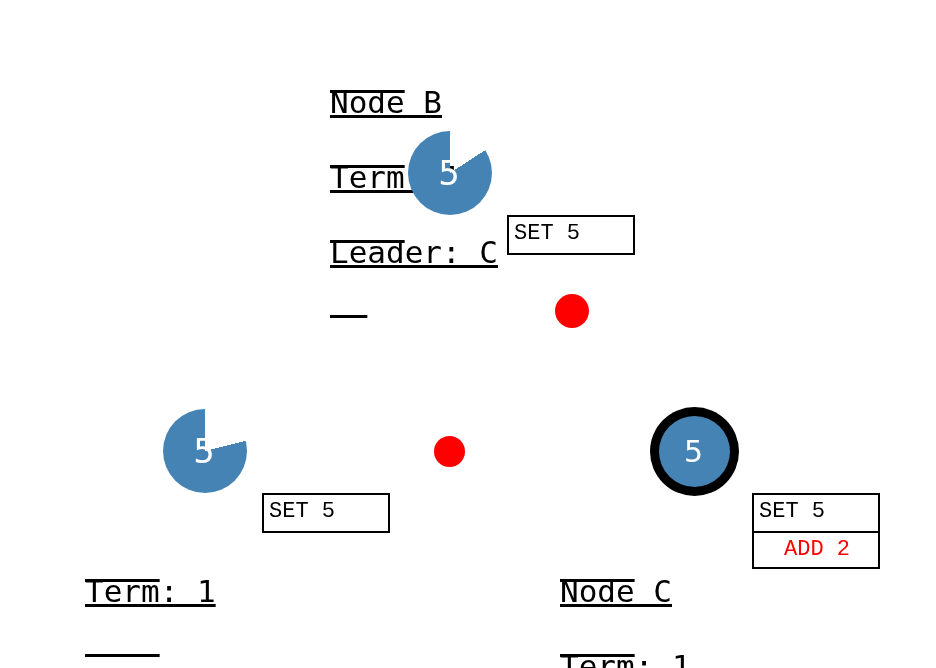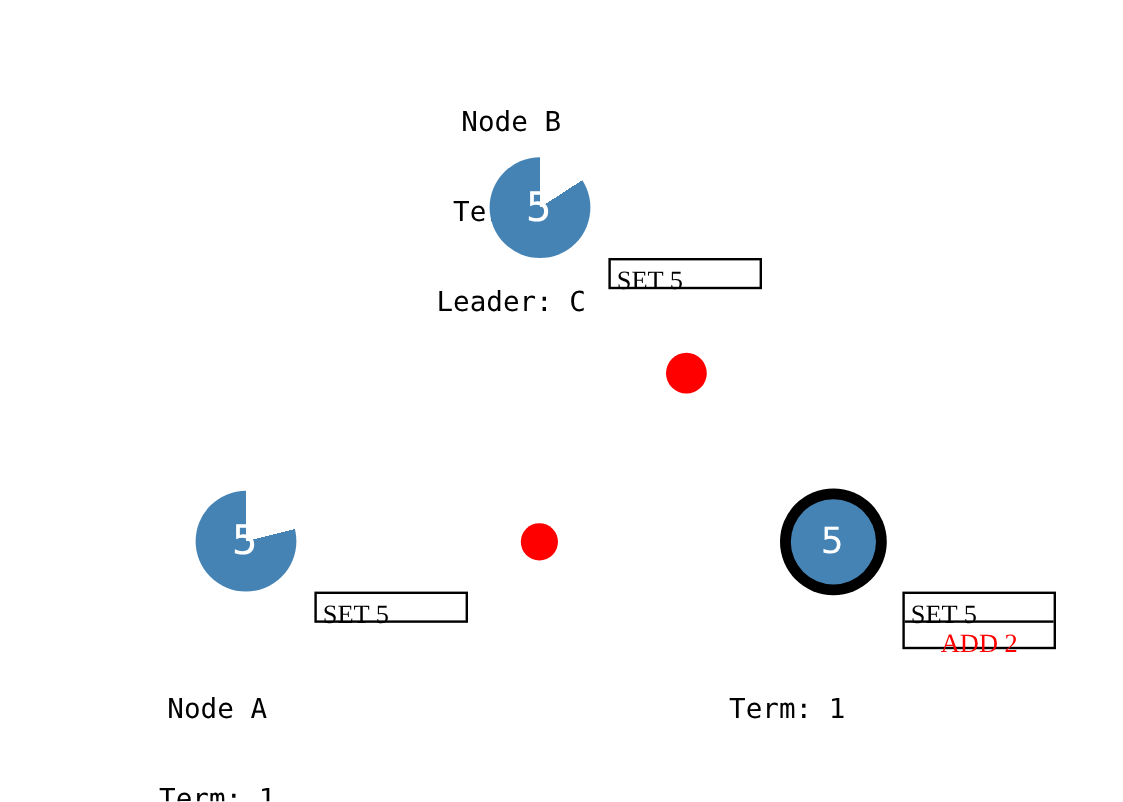--- a/index.html
+++ b/index.html
@@ -13,26 +13,27 @@
     height: 668px;
     background: #ffffff;
     overflow: hidden;
     font-family: "DejaVu Sans Mono", "Liberation Mono", monospace;
   }
 
   
   .node-label {
     position: absolute;
     font-family: "DejaVu Sans Mono", "Liberation Mono", monospace;
-    font-size: 23px;
+    font-size: 31px;
     line-height: 25px;
     color: #000000;
     white-space: pre;
-    text-align: center;
+    text-align: left;
     letter-spacing: 0px;
+    text-decoration: underline;
   }
   .node-label div { white-space: pre; }
 
   
   .node-circle {
     position: absolute;
     border-radius: 50%;
   }
   .node-disc {
     position: absolute;
@@ -62,24 +63,24 @@
   }
 
   
   .log-box {
     position: absolute;
     border: 2px solid #000000;
     background: #ffffff;
     box-sizing: border-box;
   }
   .log-entry {
-    font-family: Liberation Serif, serif;
+    font-family: Liberation Mono, monospace;
     font-size: 22px;
     line-height: 34px;
-    height: 22px;
+    height: 36px;
     padding: 0 5px;
     color: #000000;
     white-space: pre;
     box-sizing: border-box;
   }
   .log-entry + .log-entry {
     border-top: 2px solid #000000;
   }
   .log-entry.uncommitted { color: #ff0000; padding-left: 30px; }
 
@@ -113,37 +114,37 @@
   <div class="node-circle" style="left:163px; top:409px; width:84px; height:84px;">
     <div class="node-disc" id="disc-A" style="background: conic-gradient(rgba(0, 0, 0, 0) 0deg, rgba(0, 0, 0, 0) 76deg, rgb(69, 131, 181) 76deg, rgb(69, 131, 181) 360deg);"></div>
     <div class="node-digit">5</div>
   </div>
 
   <div class="log-box" style="left:262px; top:493px; width:128px;">
     <div class="log-entry">SET 5</div>
   </div>
 
   <div class="node-label" style="left:85px; top:529px; width:192px;">
-    <div>Node A</div>
     <div>Term: 1</div>
     
   </div>
 
   <div class="leader-ring" style="left:650px; top:407px; width:89px; height:89px;"></div>
 
   <div class="node-circle" style="left:659px; top:416px; width:71px; height:71px;">
     <div class="node-disc" id="disc-C" style="background: rgb(69, 131, 181);"></div>
     <div class="node-digit" style="font-size:30px;">5</div>
   </div>
 
   <div class="log-box" style="left:752px; top:493px; width:128px;">
     <div class="log-entry">SET 5</div>
     <div class="log-entry uncommitted">ADD 2</div>
   </div>
 
   <div class="node-label" style="left:560px; top:529px; width:192px;">
+    <div>Node C</div>
     <div>Term: 1</div>
   </div>
 
   <div class="message-dot" id="msg-1" style="width: 34px; height: 34px; left: 555px; top: 294px; background: rgb(255, 0, 0);"></div>
   <div class="message-dot" id="msg-2" style="width: 31px; height: 31px; left: 433.5px; top: 435.5px; background: rgb(255, 0, 0);"></div>
 
 </div>
 
 </body></html>

